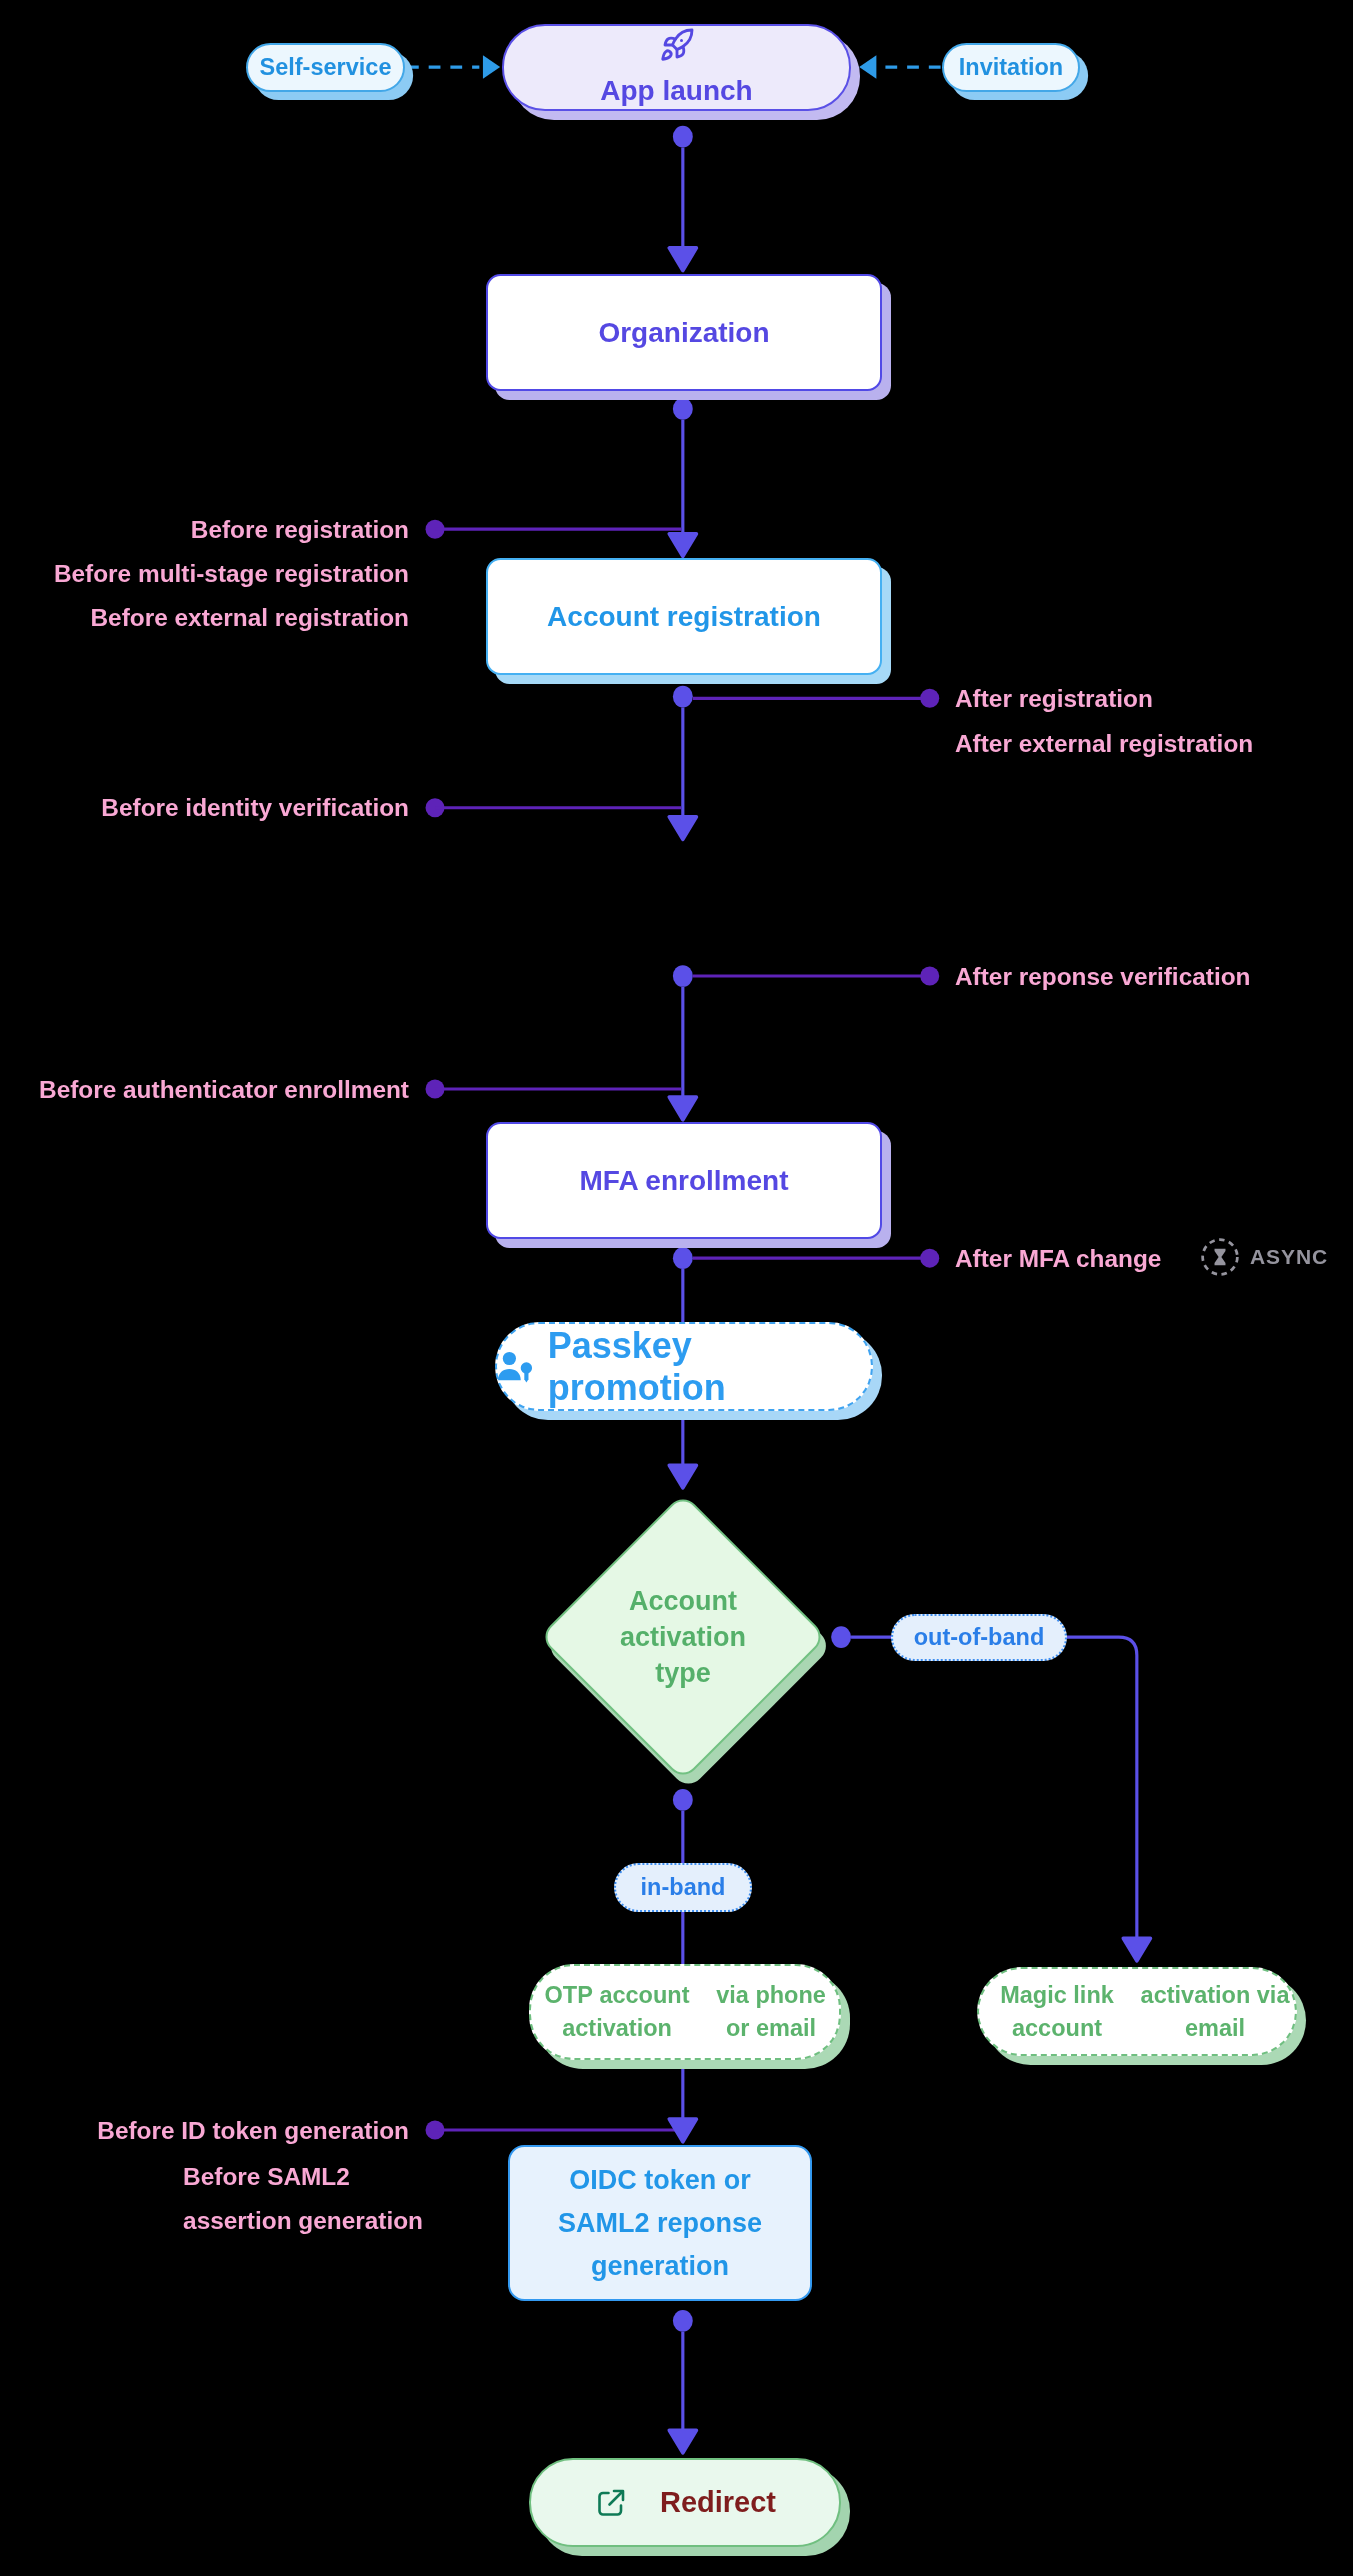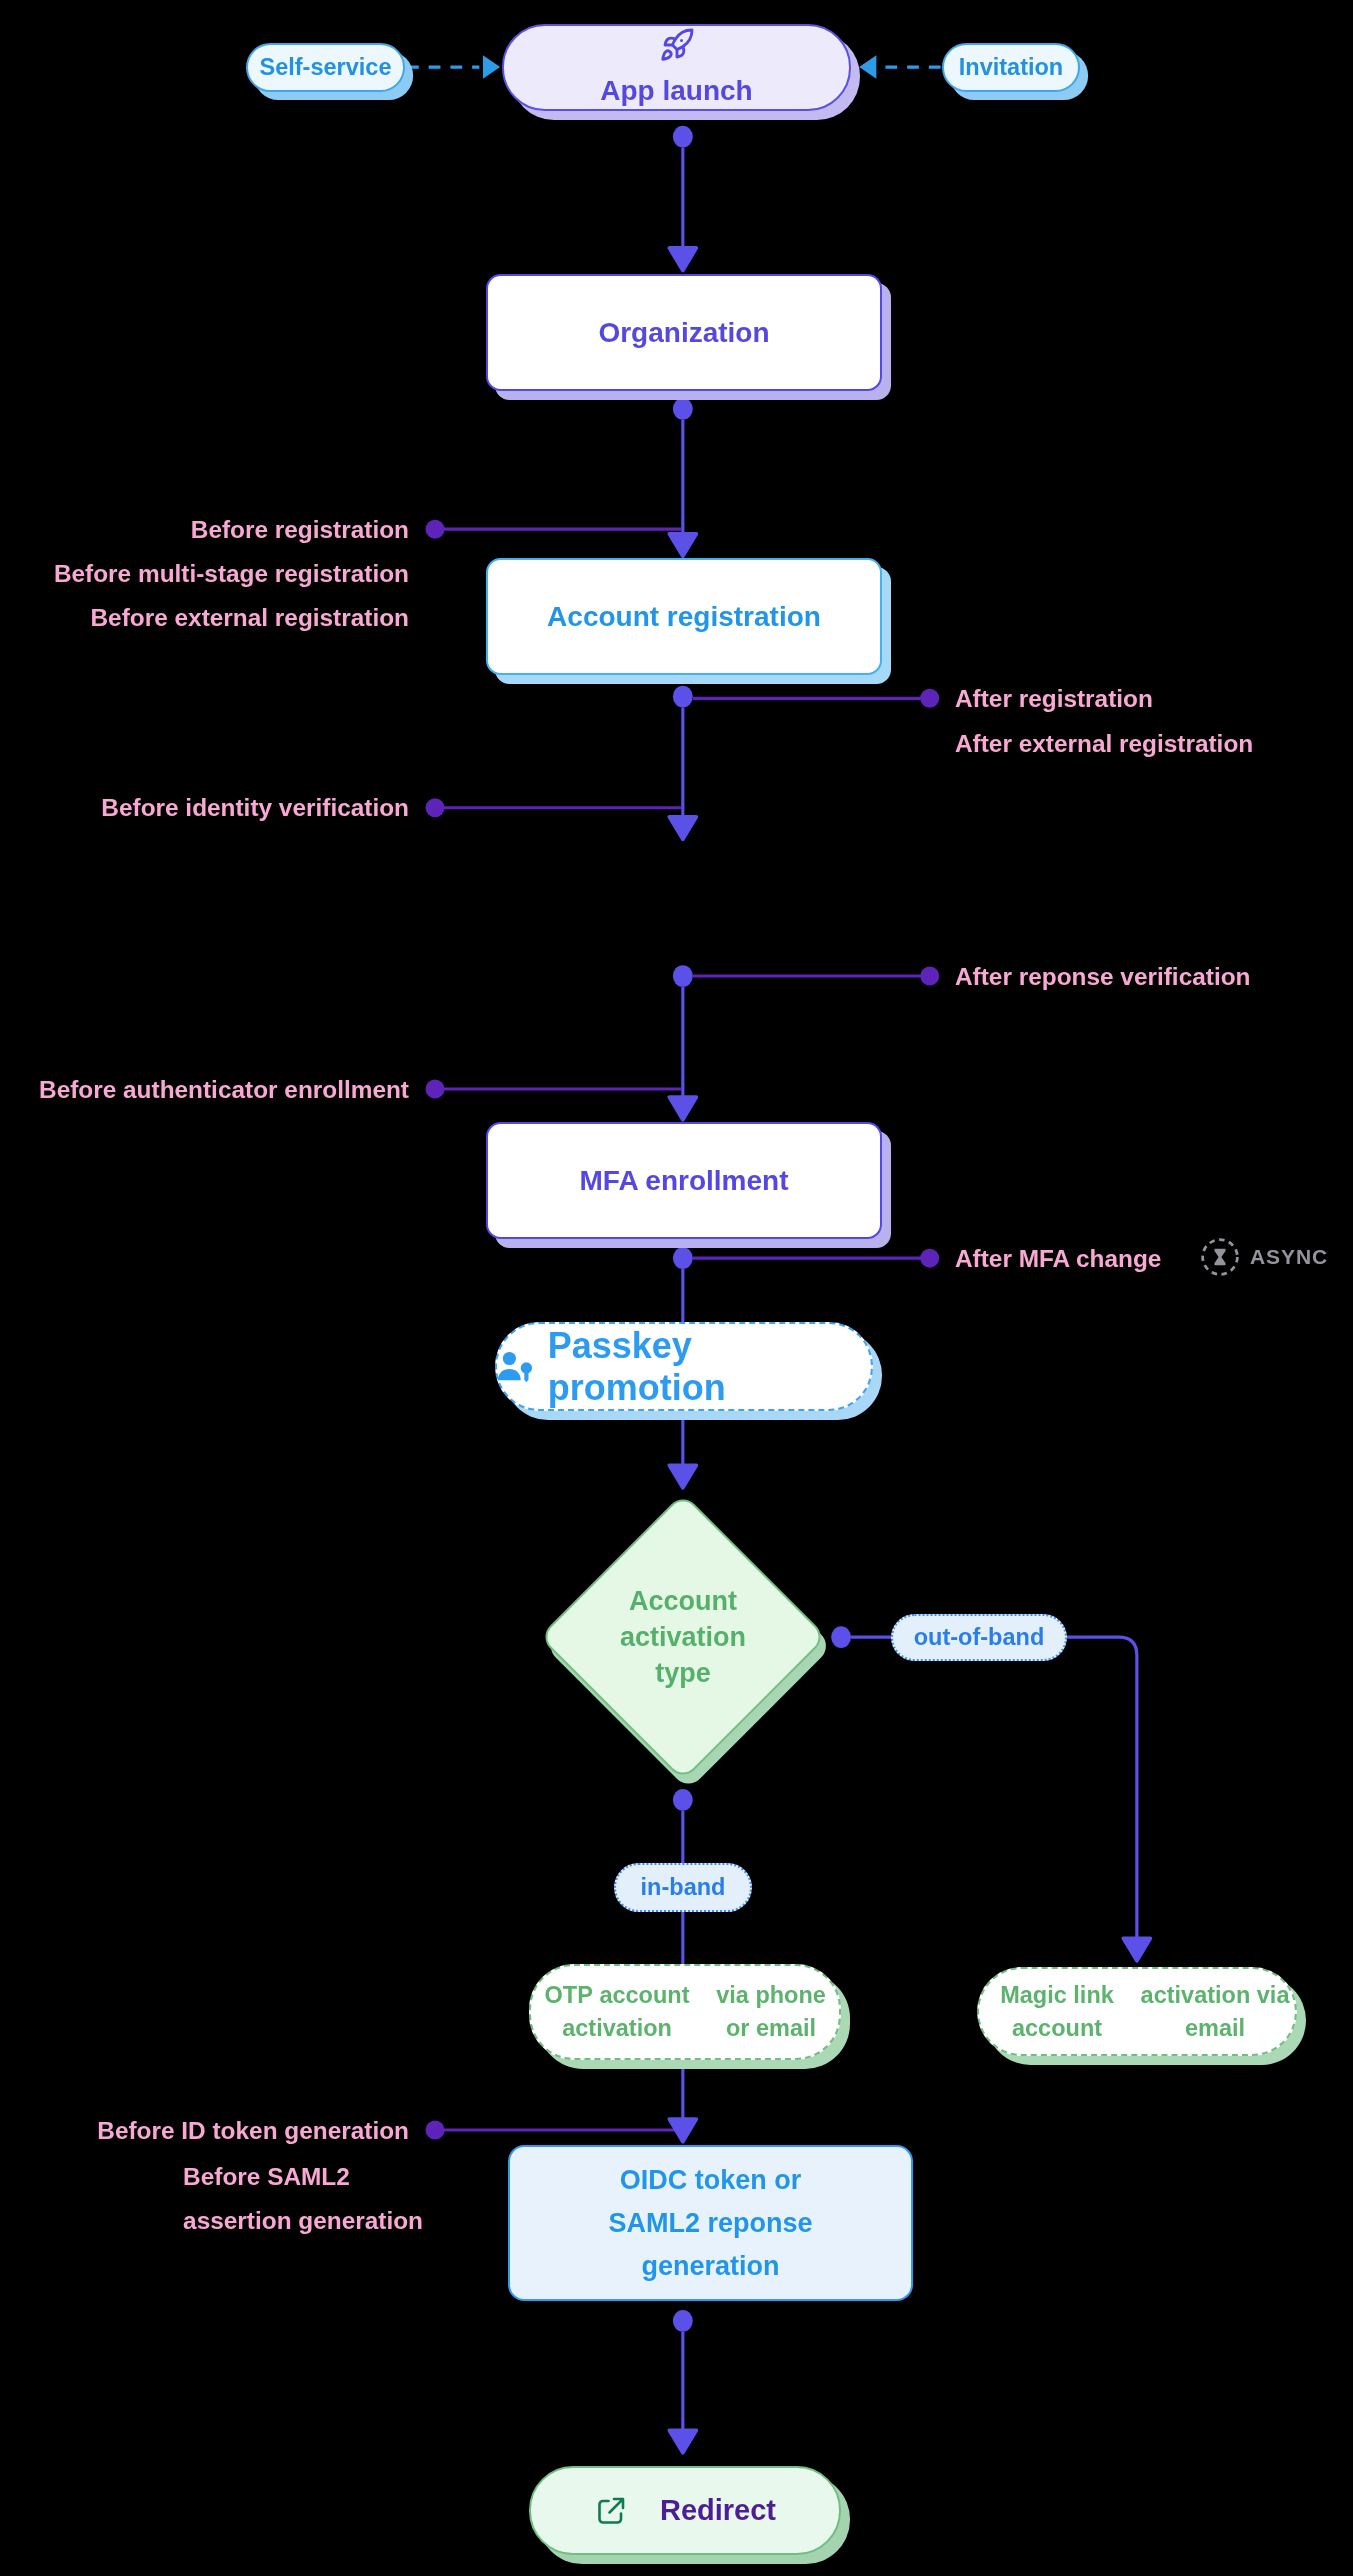--- a/index.html
+++ b/index.html
@@ -21,25 +21,25 @@
   .pill-dash-blue{width:378px;height:89px;border-radius:44px;background:#ffffff;border:2.7px dashed #3fa3f0;
                   color:#2d9cf0;font-size:36px;box-shadow:9px 9px 0 #a8d7f7;gap:12.7px;}
   
   .band{height:49px;border-radius:24.4px;background:#e4effc;border:2.7px dotted #3e8ef0;color:#2a7ee8;font-size:23.5px;}
   
   .pill-dash-green{border-radius:45px;background:#ffffff;border:2.7px dashed #6fbf80;color:#5cb36d;
                    font-size:23.5px;font-weight:700;box-shadow:9px 9px 0 #abd9b5;text-align:center;line-height:33px;
                    }
   .pill-dash-green .b{font-weight:800;}
   
-  .oidc{width:405px;height:156px;border-radius:16.3px;background:#e7f2fd;border:2.7px solid #3399f0;color:#2196e8;
+  .oidc{width:304px;height:156px;border-radius:16.3px;background:#e7f2fd;border:2.7px solid #3399f0;color:#2196e8;
         font-size:27px;line-height:43px;text-align:center;flex-direction:column;}
   
-  .redirect{width:312px;height:89px;border-radius:44px;background:#e9f8ed;border:2.7px solid #70bf80;color:#4c1d95;
-            font-size:29px;box-shadow:9px 9px 0 #a3d4af;gap:32px;margin-top:8px;}
+  .redirect{width:312px;height:89px;border-radius:44px;background:#e9f8ed;border:2.7px solid #70bf80;color:#7f1d1d;
+            font-size:29px;box-shadow:9px 9px 0 #a3d4af;gap:32px;}
   
   .diamond-shadow{position:absolute;left:581px;top:1535px;width:204px;height:204px;border-radius:16.3px;
                   background:#a9d6b2;transform:translate(5.4px,9px) rotate(45deg);z-index:1;}
   .diamond{position:absolute;left:581px;top:1535px;width:204px;height:204px;border-radius:16.3px;background:#e5f8e5;
            border:2.7px solid #72c182;transform:rotate(45deg);z-index:2;box-sizing:border-box;}
   .diamond-label{position:absolute;left:570px;top:1550px;width:226px;height:174px;z-index:3;display:flex;
                  flex-direction:column;align-items:center;justify-content:center;color:#55b06a;
                  font-size:27px;font-weight:bold;line-height:36px;}
   
   .hook{position:absolute;z-index:2;color:#f9a8d4;font-size:24.4px;font-weight:bold;white-space:nowrap;line-height:33px;}

